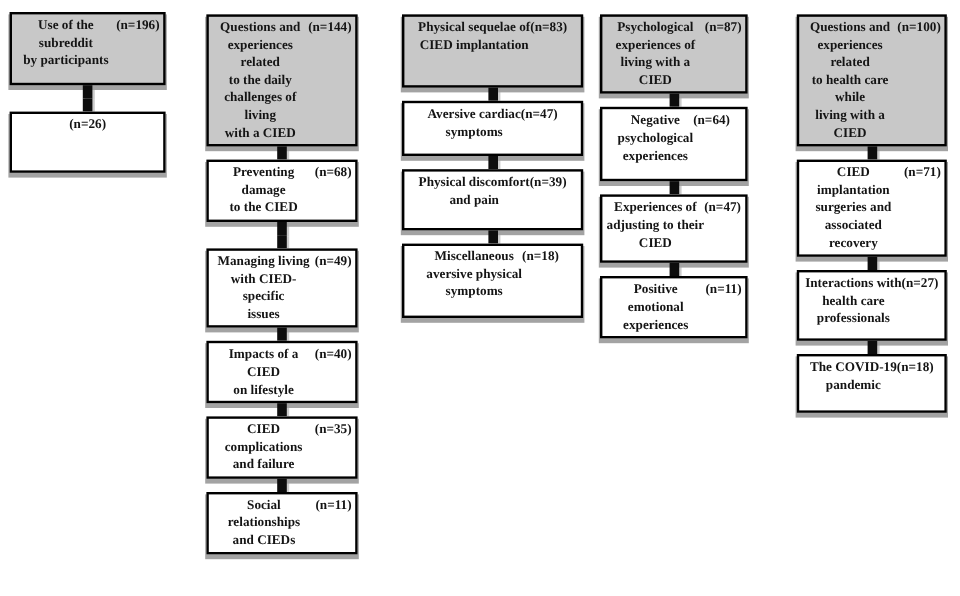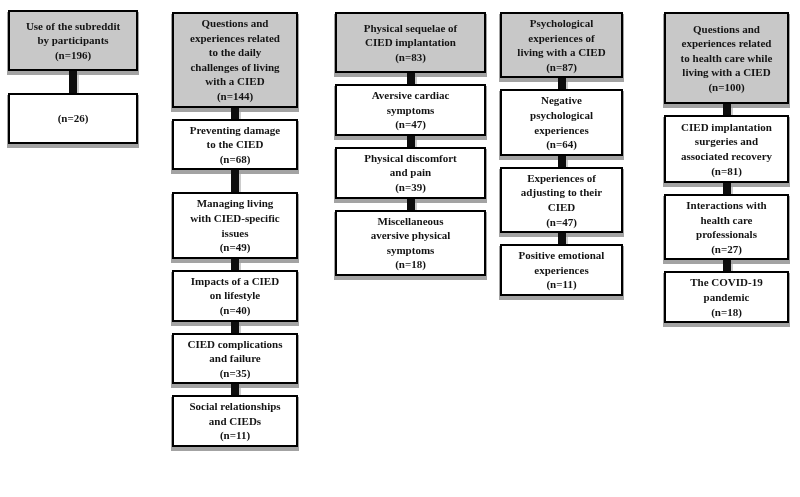--- a/index.html
+++ b/index.html
@@ -24,23 +24,23 @@
     box-sizing:border-box;
   }
   .box{
     box-sizing:border-box;
     width:100%;
     flex:none;
     background:var(--box-fill);
     border:2px solid var(--border);
     box-shadow:0 3px 0 1px var(--shadow);
     display:flex;
-    flex-direction:column;
+    flex-direction:row;
     justify-content:center;
-    align-items:center;
+    align-items:flex-start;
     text-align:center;
     padding:2px 3px;
     font-weight:bold;
     font-size:11px;
     line-height:14.6px;
     color:#141414;
   }
   .box.header{
     background:var(--header-fill);
   }
@@ -183,21 +183,21 @@
 experiences related
 to health care while
 living with a CIED</span>
       <span class="count">(n=100)</span>
     </div>
     <div class="connector"></div>
     <div class="box" style="min-height:68px">
       <span class="label">CIED implantation
 surgeries and
 associated recovery</span>
-      <span class="count">(n=81)</span>
+      <span class="count">(n=71)</span>
     </div>
     <div class="connector"></div>
     <div class="box" style="min-height:59px">
       <span class="label">Interactions with
 health care
 professionals</span>
       <span class="count">(n=27)</span>
     </div>
     <div class="connector"></div>
     <div class="box" style="min-height:49px">

